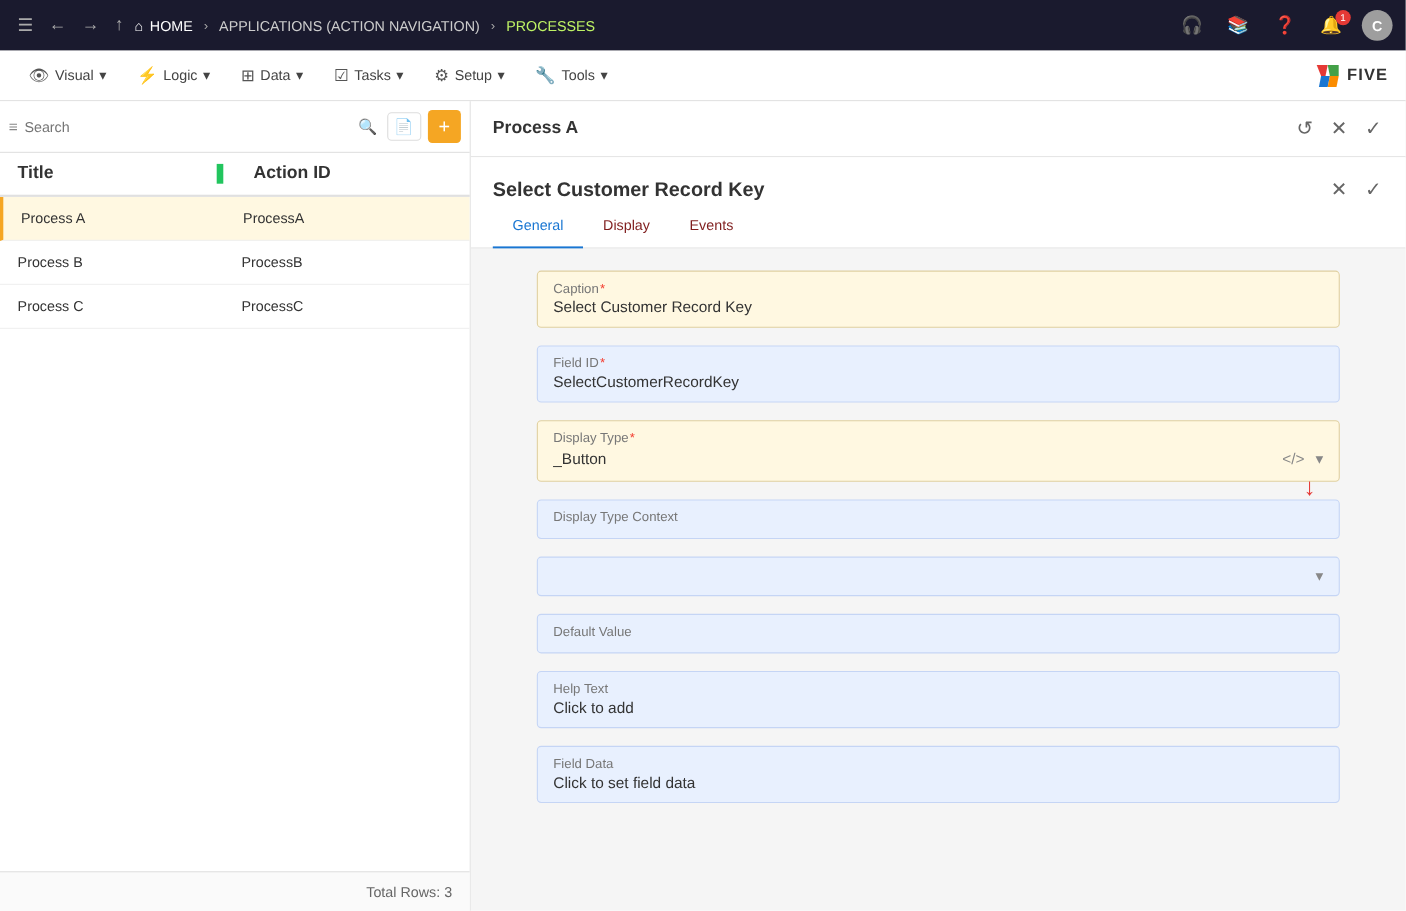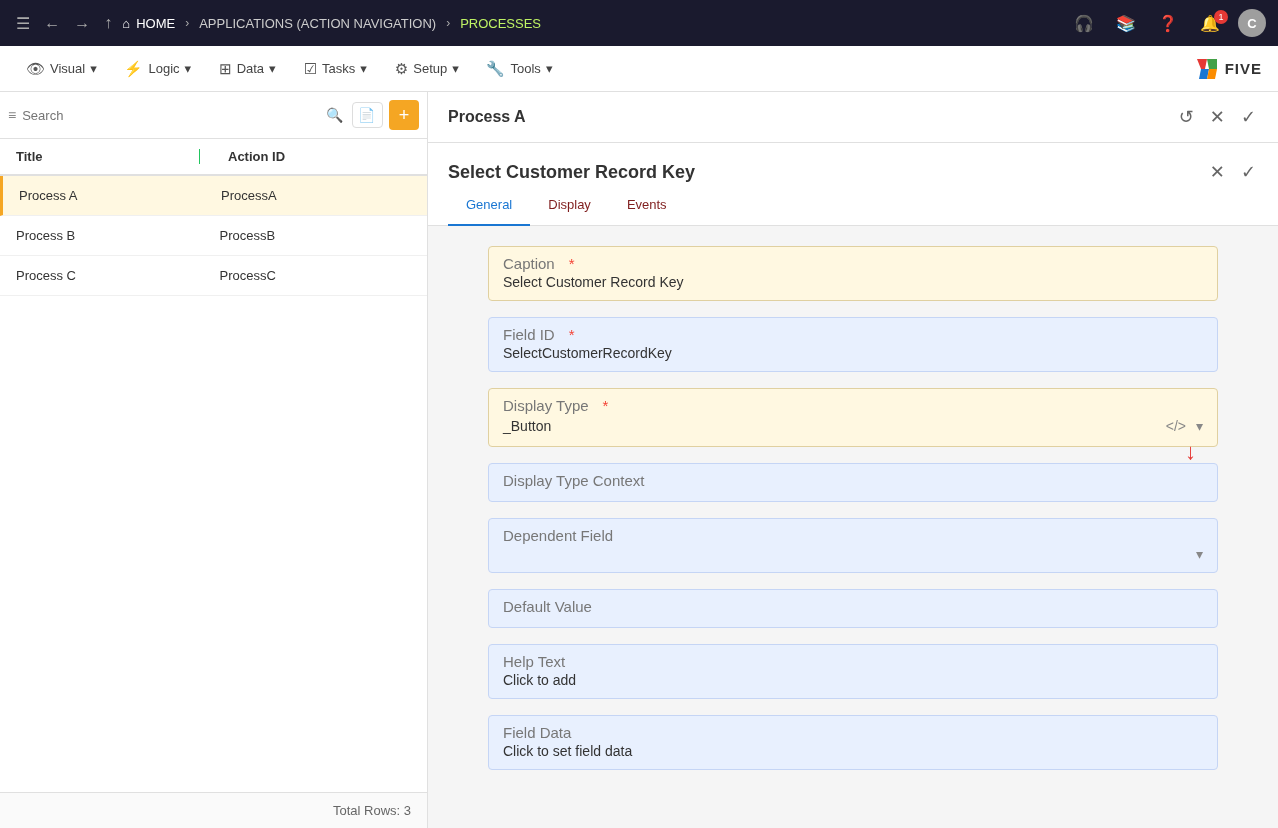--- a/index.html
+++ b/index.html
@@ -81,25 +81,25 @@
     }
     .search-btn { color: #666; cursor: pointer; padding: 2px; }
     .search-doc-btn { color: #666; cursor: pointer; padding: 4px 6px; border: 1px solid #ddd; border-radius: 4px; }
     .search-add-btn { background: #f5a623; color: white; border: none; border-radius: 4px; width: 30px; height: 30px; cursor: pointer; font-size: 18px; display: flex; align-items: center; justify-content: center; }
 
     .table-header {
       display: flex;
       padding: 10px 16px;
       border-bottom: 2px solid #e0e0e0;
       font-weight: 700;
-      font-size: 13px;
+      font-size: 16px;
       color: #333;
     }
     .col-title { flex: 1; }
-    .col-action { flex: 1; padding-left: 28px; border-left: 1px solid #22c55e; }
+    .col-action { flex: 1; padding-left: 28px; border-left: 6px solid #22c55e; }
 
     .table-body { flex: 1; overflow-y: auto; }
     .table-row {
       display: flex;
       padding: 12px 16px;
       border-bottom: 1px solid #f0f0f0;
       cursor: pointer;
       font-size: 13px;
     }
     .table-row.active { background: #fff8e1; border-left: 3px solid #f5a623; }
@@ -201,26 +201,26 @@
     .field-box.highlighted {
       background: #fff8e1;
       border-color: #e0d0a0;
     }
     .field-box.blue-bg {
       background: #e8f0fe;
       border-color: #c5d5f5;
     }
 
     .field-label {
-      font-size: 15px;
+      font-size: 12px;
       color: #777;
       margin-bottom: 2px;
       display: flex;
       align-items: center;
-      gap: 14px;
+      gap: 1px;
     }
     .field-label .required { color: #f44336; }
 
     .field-value {
       font-size: 14px;
       color: #333;
       font-weight: 400;
     }
 
     .field-with-actions {
@@ -421,23 +421,20 @@
           <div class="field-box blue-bg">
             <div class="field-label">
               <span>Display Type Context</span>
             </div>
             <div class="field-value"></div>
           </div>
         </div>
 
         <div class="field-group">
           <div class="field-box blue-bg">
-            <div class="field-label">
-              <span>Dependent Field</span>
-            </div>
             <div class="field-with-actions">
               <div class="field-value"></div>
               <span class="dropdown-arrow">▾</span>
             </div>
           </div>
         </div>
 
         <div class="field-group">
           <div class="field-box blue-bg">
             <div class="field-label">

